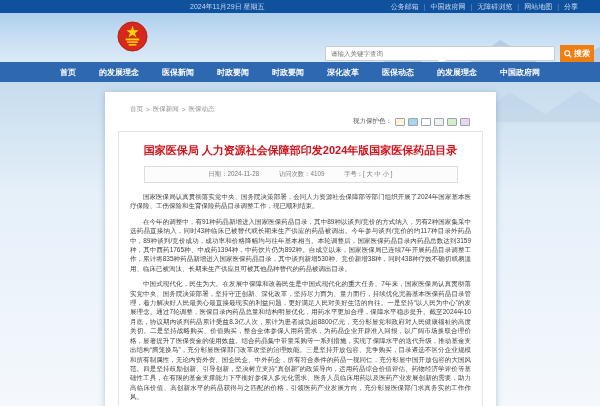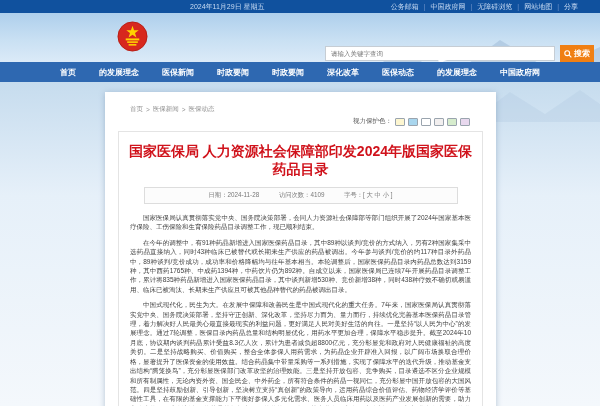--- a/index.html
+++ b/index.html
@@ -66,21 +66,21 @@
   .eye-row{
     display:flex;justify-content:flex-end;align-items:center;gap:3px;
     padding:3px 26px 0 0;font-size:6.5px;color:#555;
   }
   .swatch{width:8px;height:6px;border:1px solid #9aa4ae;border-radius:1px;cursor:pointer;}
   
   .article-box{
     margin:5px 13px 0 13px;border:1px solid #e4e4e4;padding:9px 6px 8px 6px;height:290px;
   }
   .article-title{
-    text-align:center;color:#d0121b;font-size:14px;font-weight:bold;margin:2px 0 0 0;
+    text-align:center;color:#d0121b;font-size:11px;font-weight:bold;margin:2px 0 0 0;
   }
   .meta{
     width:312px;margin:8px auto 0;border:1px solid #ddd;background:#fcfcfc;
     text-align:center;font-size:6.3px;color:#787878;padding:3px 0;
   }
   .meta .meta-item{margin:0 9px;}
   .meta .fontsize{cursor:pointer;}
   .article-body{
     margin-top:9px;padding:0 5px;font-size:6.5px;line-height:9.4px;
     color:#3f3f3f;text-align:justify;

